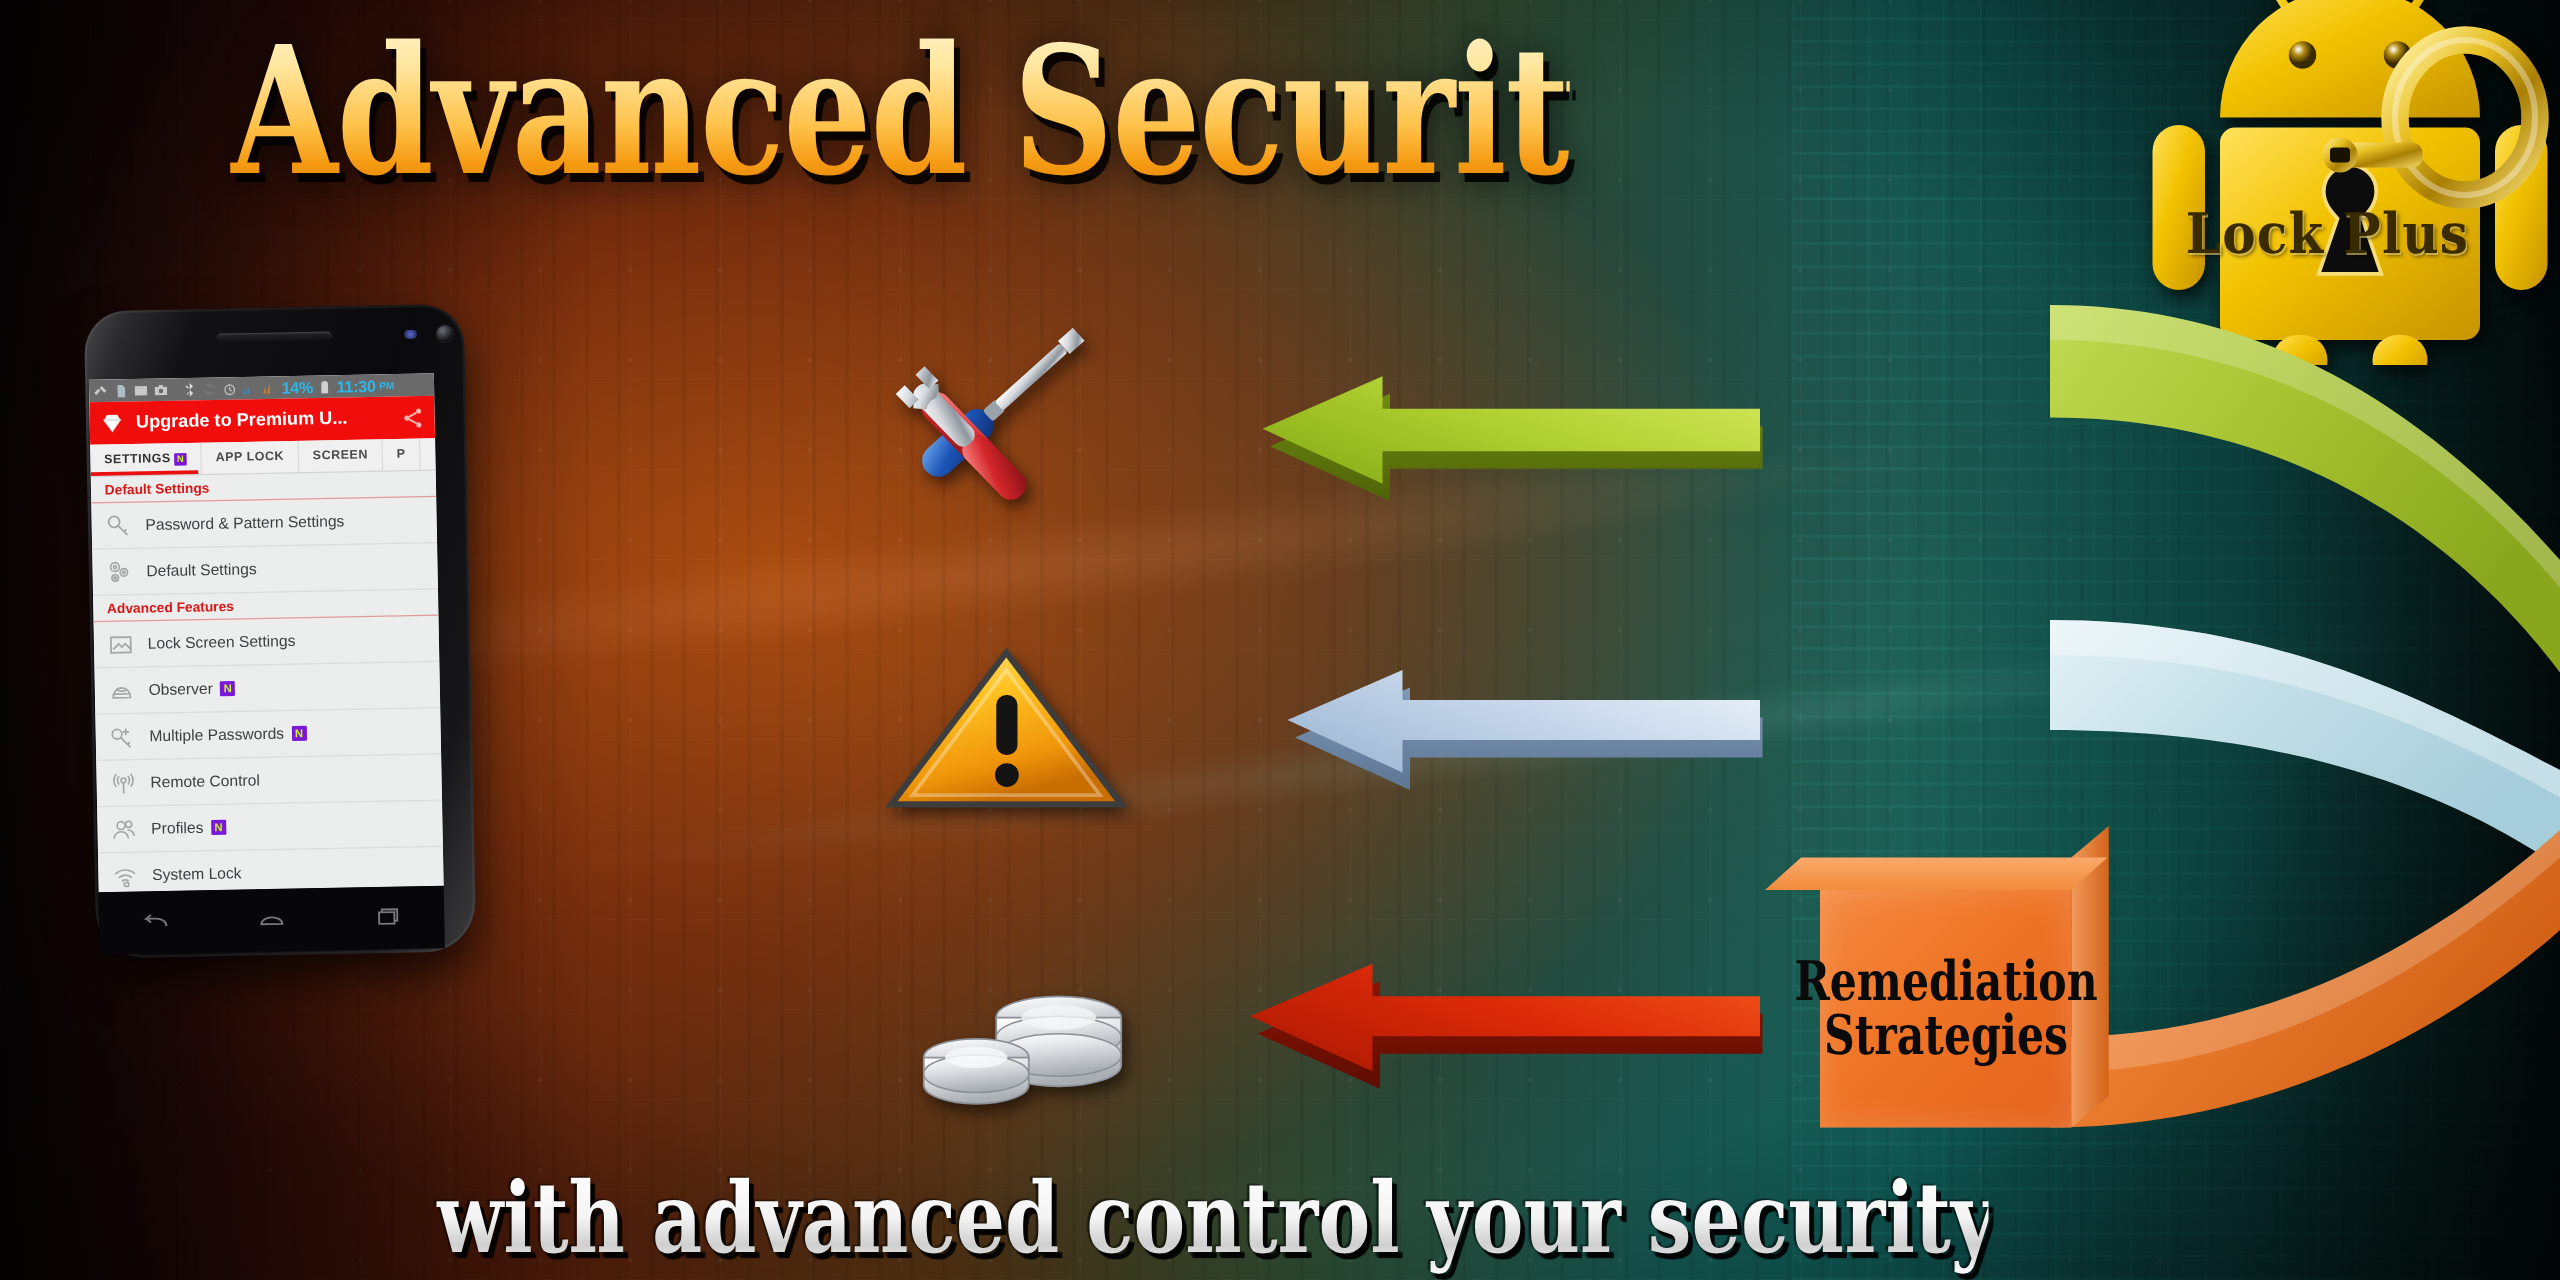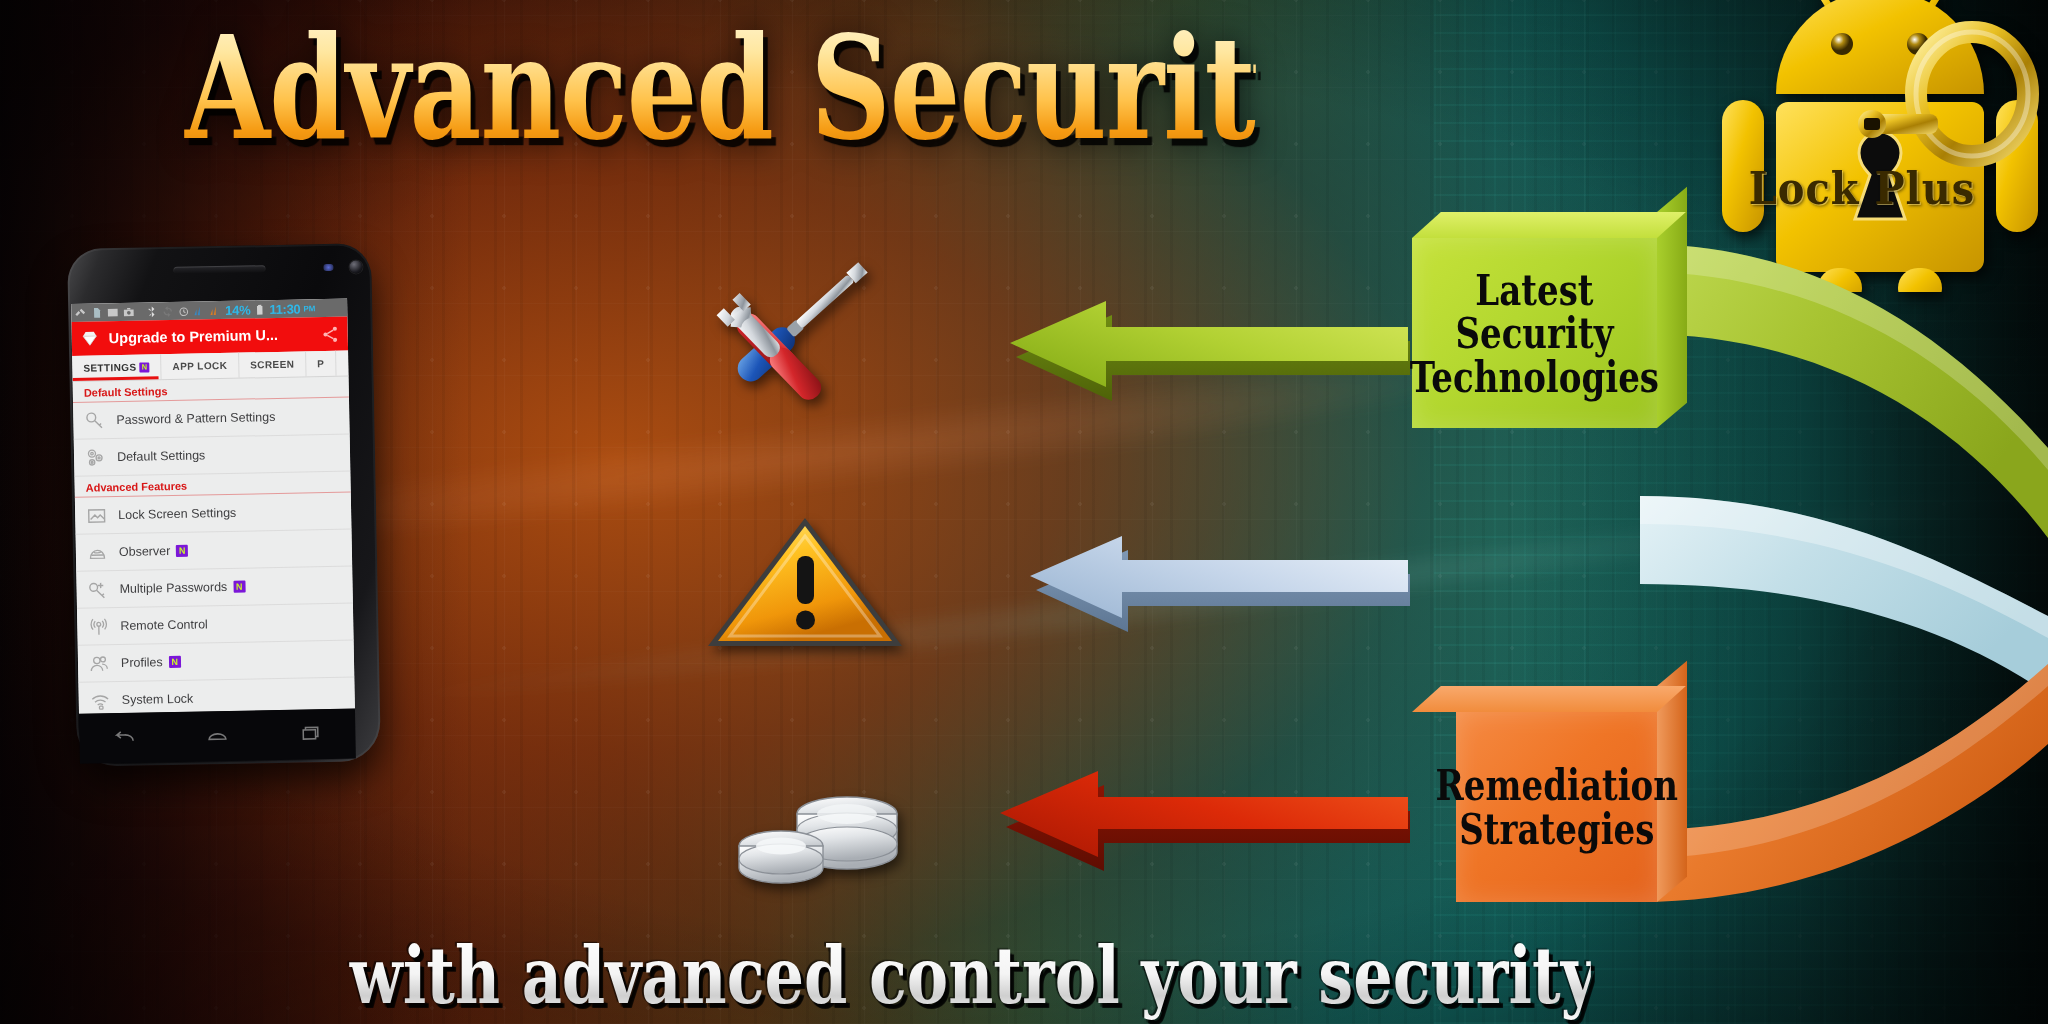--- a/index.html
+++ b/index.html
@@ -686,33 +686,20 @@
       <linearGradient id="rorange" x1="0" y1="0" x2="1" y2="0.5">
         <stop offset="0%" stop-color="#f59a5a"></stop>
           <stop offset="45%" stop-color="#e97a2c"></stop>
           <stop offset="100%" stop-color="#cf5e14"></stop>
       </linearGradient>
     </defs>
     <path d="M0 190 C170 190 300 120 408 24 L408 104 C314 188 170 262 0 262 Z" fill="url(#rorange)"></path>
     <path d="M0 190 C170 190 300 120 408 24 L408 46 C308 134 172 218 0 218 Z" fill="rgba(255,255,255,.20)"></path>
   </svg>
 
-  <div class="box3d" id="box-green">
-    <div class="side3d"></div>
-    <div class="top3d"></div>
-    <div class="front">
-      <div class="box-face">
-        <div>
-          <span>Latest</span>
-          <span>Security</span>
-          <span>Technologies</span>
-        </div>
-      </div>
-    </div>
-  </div>
 
 
   <div class="box3d" id="box-orange">
     <div class="side3d"></div>
     <div class="top3d"></div>
     <div class="front">
       <div class="box-face">
         <div>
           <span>Remediation</span>
           <span>Strategies</span>

